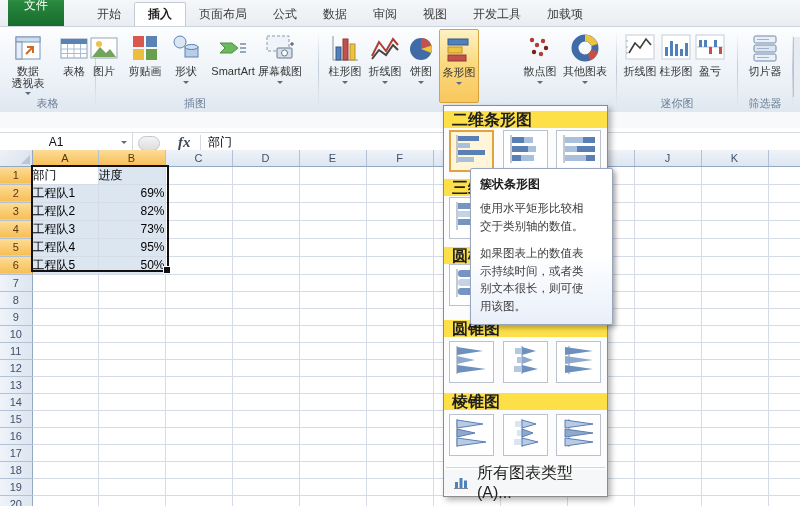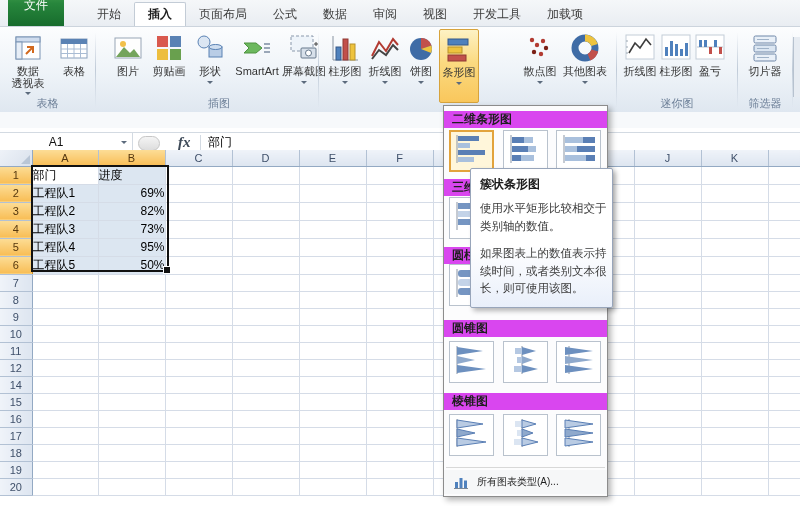--- a/index.html
+++ b/index.html
@@ -63,32 +63,32 @@
   td.cell.selr{background:#dce6f1;}
   td.cell.activecell{background:#fff;}
   td.cell.pct{text-align:right;}
   .selborder{position:absolute;left:31px;top:15px;width:134px;height:103px;border:2px solid #111;
              pointer-events:none;z-index:5;}
   .fillhandle{position:absolute;right:-4px;bottom:-4px;width:6px;height:6px;background:#111;border:1px solid #fff;}
   
   .dropdown{position:absolute;left:443px;top:105px;width:165px;height:392px;background:#fcfcfd;
             border:1px solid #8c8c8c;box-shadow:3px 3px 6px rgba(0,0,0,.3);z-index:30;box-sizing:border-box;}
   .dd-h{position:absolute;left:0;right:0;height:17px;line-height:17px;padding-left:8px;
-        font-size:12px;font-weight:bold;color:#1f1f1f;background:#d946ef;}
+        font-size:16px;font-weight:bold;color:#1f1f1f;background:#fde047;}
   .dd-row{position:absolute;left:0;right:0;height:44px;}
   .thumb{position:absolute;top:0;width:45px;height:42px;background:#fff;border:1px solid #b9c2cd;
          display:flex;align-items:center;justify-content:center;box-sizing:border-box;}
   .thumb.t1{left:5px;} .thumb.t2{left:59px;} .thumb.t3{left:112px;}
   .thumb.selthumb{border:2px solid #e2a33c;background:#fff6da;}
   .dd-sep{position:absolute;left:2px;right:2px;height:1px;background:#d8d8d8;}
   .dd-footer{position:absolute;left:0;right:0;height:24px;display:flex;align-items:center;
-             font-size:10px;color:#1f1f1f;background:#f6f7f8;}
+             font-size:16px;color:#1f1f1f;background:#f6f7f8;}
   .dd-footer .ficon{margin:0 8px 0 9px;display:flex;}
   
-  .tooltip{position:absolute;left:470px;top:168px;width:143px;box-sizing:border-box;padding:7px 2px 9px 9px;
+  .tooltip{position:absolute;left:470px;top:168px;width:143px;box-sizing:border-box;padding:7px 19px 9px 9px;
            background:linear-gradient(#ffffff 55%,#e9effa);border:1px solid #98a5ba;border-radius:2px;
            box-shadow:3px 3px 5px rgba(0,0,0,.28);z-index:40;font-size:11.5px;color:#3b3b3b;}
   .tt-title{font-weight:bold;font-size:12px;color:#1c1c1c;margin-bottom:7px;}
   .tooltip p{margin:0 0 10px 0;line-height:17.5px;}
   .tooltip p:last-child{margin-bottom:0;}
 </style>
 </head>
 <body>
 
 <div class="tabbar">
@@ -127,21 +127,21 @@
             <rect x="3" y="7" width="26" height="5" fill="#5a82b4"></rect>
             <path d="M3 17 h26 M3 21.5 h26 M9.5 12 v14 M16 12 v14 M22.5 12 v14" stroke="#a9bcd4" fill="none"></path>
           </svg>
         </span>
       <span class="blabel">表格</span>
     </div>
     <div class="glabel">表格</div>
   </div>
   <div class="gsep" style="left:95px;"></div>
 
-  <div class="rgroup" style="left:108px;width:222px;">
+  <div class="rgroup" style="left:84px;width:222px;">
     <div class="bigbtn" style="left:2px;width:36px;">
       <span class="bicon">
           <svg width="32" height="32" viewBox="0 0 32 32" xmlns="http://www.w3.org/2000/svg">
             <rect x="3" y="6" width="26" height="20" fill="#fefefe" stroke="#98a5b6"></rect>
             <circle cx="11" cy="12" r="3" fill="#f2c04a"></circle>
             <path d="M4 25 L12 15 L18 21 L22 17 L28 25 Z" fill="#74a45c"></path>
           </svg>
         </span>
       <span class="blabel">图片</span>
     </div>
@@ -556,20 +556,35 @@
           <td class="cell"></td>
           <td class="cell"></td>
           <td class="cell"></td>
           <td class="cell"></td>
           <td class="cell"></td>
           <td class="cell"></td>
           <td class="cell"></td>
           <td class="cell"></td>
         </tr>
         <tr>
+          <th class="rh">13</th>
+          <td class="cell"></td>
+          <td class="cell"></td>
+          <td class="cell"></td>
+          <td class="cell"></td>
+          <td class="cell"></td>
+          <td class="cell"></td>
+          <td class="cell"></td>
+          <td class="cell"></td>
+          <td class="cell"></td>
+          <td class="cell"></td>
+          <td class="cell"></td>
+          <td class="cell"></td>
+        </tr>
+        <tr>
           <th class="rh">14</th>
           <td class="cell"></td>
           <td class="cell"></td>
           <td class="cell"></td>
           <td class="cell"></td>
           <td class="cell"></td>
           <td class="cell"></td>
           <td class="cell"></td>
           <td class="cell"></td>
           <td class="cell"></td>

